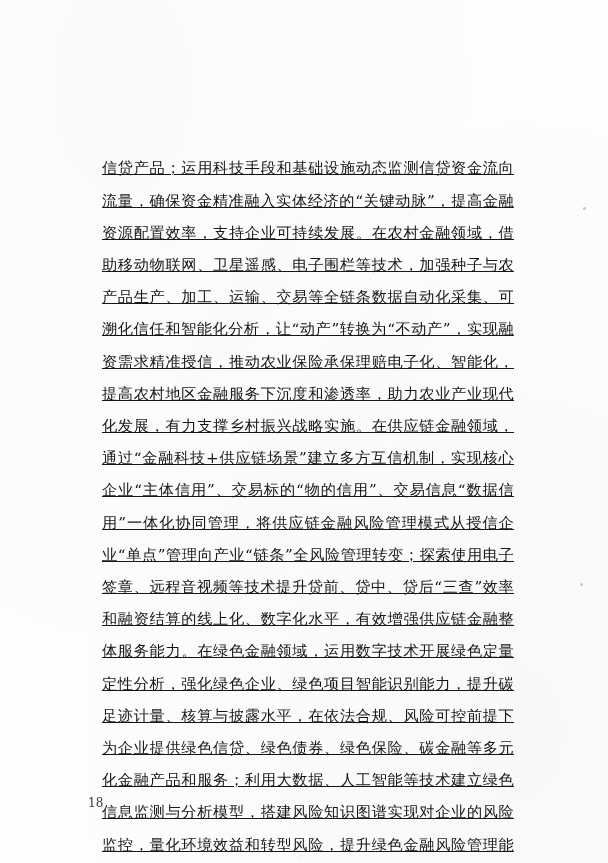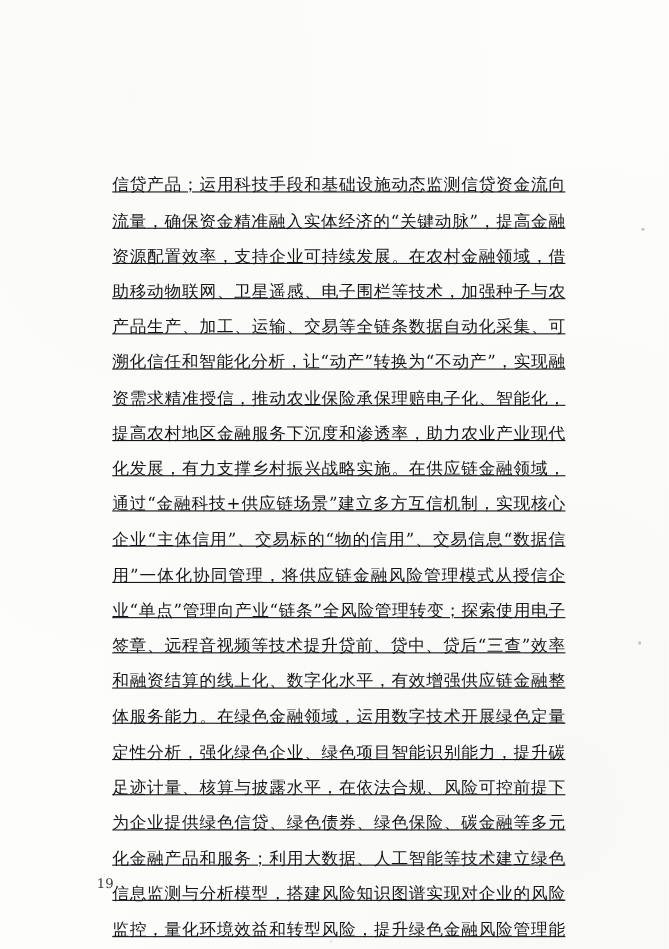--- a/index.html
+++ b/index.html
@@ -71,18 +71,18 @@
 </head>
 <body>
 
 <div class="page">
 
   <div class="body-text">
     <p class="para">信贷产品；运用科技手段和基础设施动态监测信贷资金流向流量，确保资金精准融入实体经济的“关键动脉”，提高金融资源配置效率，支持企业可持续发展。在农村金融领域，借助移动物联网、卫星遥感、电子围栏等技术，加强种子与农产品生产、加工、运输、交易等全链条数据自动化采集、可溯化信任和智能化分析，让“动产”转换为“不动产”，实现融资需求精准授信，推动农业保险承保理赔电子化、智能化，提高农村地区金融服务下沉度和渗透率，助力农业产业现代化发展，有力支撑乡村振兴战略实施。在供应链金融领域，通过“金融科技+供应链场景”建立多方互信机制，实现核心企业“主体信用”、交易标的“物的信用”、交易信息“数据信用”一体化协同管理，将供应链金融风险管理模式从授信企业“单点”管理向产业“链条”全风险管理转变；探索使用电子签章、远程音视频等技术提升贷前、贷中、贷后“三查”效率和融资结算的线上化、数字化水平，有效增强供应链金融整体服务能力。在绿色金融领域，运用数字技术开展绿色定量定性分析，强化绿色企业、绿色项目智能识别能力，提升碳足迹计量、核算与披露水平，在依法合规、风险可控前提下为企业提供绿色信贷、绿色债券、绿色保险、碳金融等多元化金融产品和服务；利用大数据、人工智能等技术建立绿色信息监测与分析模型，搭建风险知识图谱实现对企业的风险监控，量化环境效益和转型风险，提升绿色金融风险管理能力。</p>
     
   </div>
 
-  <div class="page-number">19</div>
+  <div class="page-number">18</div>
 
   <span class="speck speck-a"></span>
   <span class="speck speck-b"></span>
   <span class="speck speck-c"></span>
 </div>
 
 </body></html>

